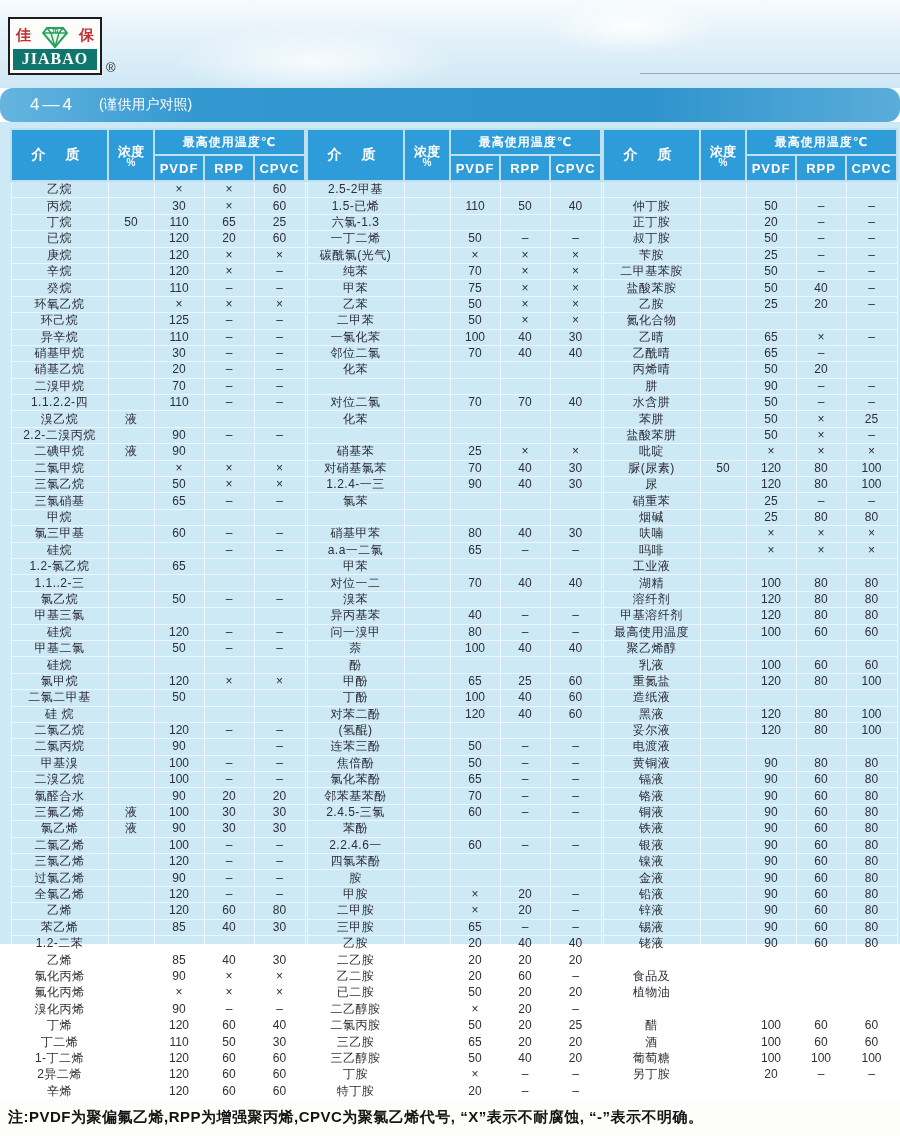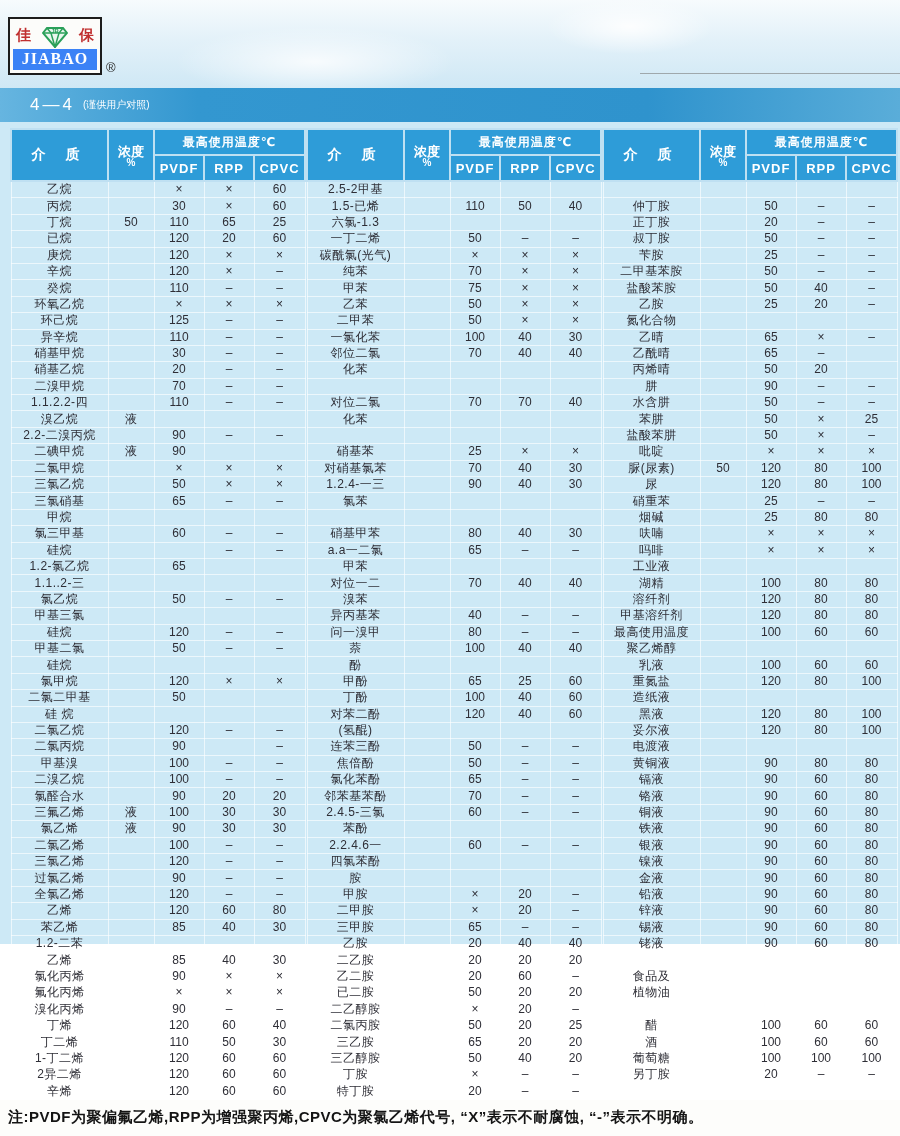--- a/index.html
+++ b/index.html
@@ -13,31 +13,31 @@
             linear-gradient(180deg,#f7fbfd 0%,#e3f1f9 45%,#cfe8f5 100%);}
   .topbar .rule{position:absolute;right:0;left:640px;top:73px;height:1px;background:#9fa8ac;}
   .series-title{position:absolute;right:10px;top:26px;font-size:21px;letter-spacing:6px;
                 color:#1c1c1c;white-space:nowrap;}
   
   .logo{position:absolute;left:8px;top:17px;width:94px;height:58px;background:#fcfcfa;
         border:2px solid #1c1c1c;box-sizing:border-box;}
   .logo-top{display:flex;justify-content:space-between;align-items:center;padding:3px 6px 1px 6px;}
   .logo-char{color:#c03030;font-size:15px;font-weight:bold;}
   .logo-gem{width:26px;height:26px;display:inline-block;}
-  .logo-bar{margin:0 3px;background:#3b82f6;color:#fff;text-align:center;
+  .logo-bar{margin:0 3px;background:#0f766e;color:#fff;text-align:center;
             font-family:"Liberation Serif","DejaVu Serif",serif;font-weight:bold;
             font-size:16px;letter-spacing:1px;padding:1px 0 2px 0;}
   .reg-mark{position:absolute;left:106px;top:60px;font-size:13px;color:#2a2a2a;}
   
   .titlebar{position:absolute;top:88px;left:0;right:0;height:34px;display:flex;align-items:center;
-            background:linear-gradient(90deg,#66b5e0 0%,#3397d0 22%,#2f93cd 72%,#5aadd9 100%);}
+            background:linear-gradient(90deg,#66b5e0 0%,#3397d0 22%,#2f93cd 72%,#5aadd9 100%);border-radius:13px;}
   .page-no{margin-left:30px;color:#fff;font-size:17px;letter-spacing:3px;}
   .main-title{margin-left:168px;color:#fff;font-size:27px;font-weight:bold;letter-spacing:2px;
               white-space:nowrap;text-shadow:0 1px 1px rgba(0,60,100,.35);}
-  .subtitle{margin-left:8px;color:#fff;font-size:10px;white-space:nowrap;}
+  .subtitle{margin-left:24px;color:#fff;font-size:14px;white-space:nowrap;}
   
   .table-wrap{position:absolute;top:122px;left:0;right:0;height:822px;background:#cde9f6;
               box-sizing:border-box;padding:6px 7px 0 10px;display:flex;align-items:flex-start;}
   table{border-collapse:collapse;table-layout:fixed;width:294px;}
   th{background:#2e9cd8;color:#ffffff;border:2px solid #bfe0f2;font-weight:bold;
      font-size:13px;padding:0;text-align:center;}
   th.h-medium{font-size:14px;letter-spacing:8px;}
   th.h-temp{height:24px;font-size:12px;letter-spacing:1px;}
   th.h-mat{height:24px;letter-spacing:1px;}
   .h-conc-pct{display:block;font-size:10px;line-height:8px;padding-bottom:2px;}

